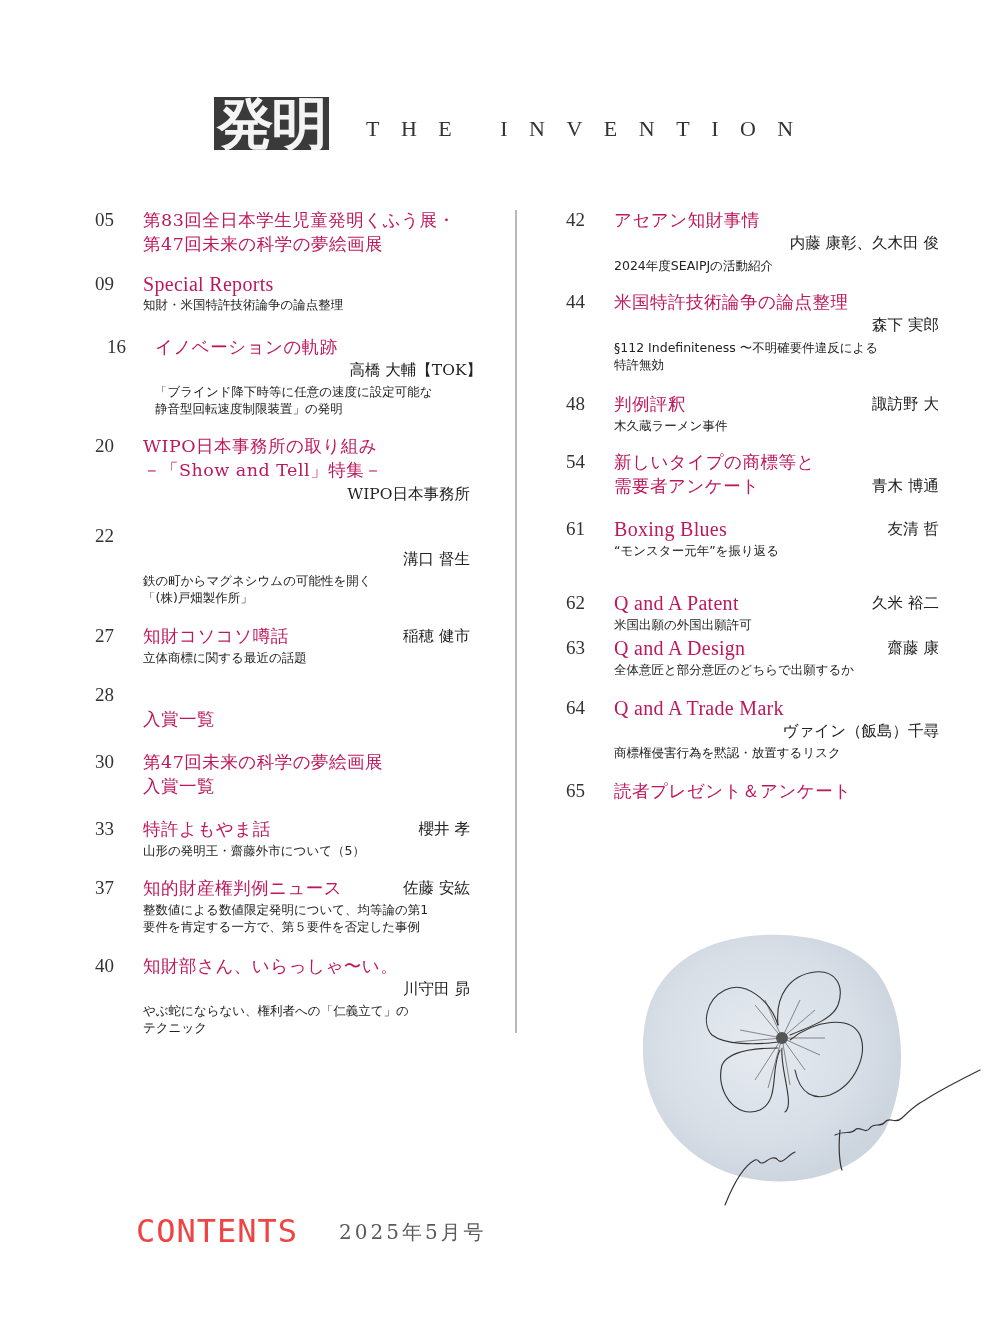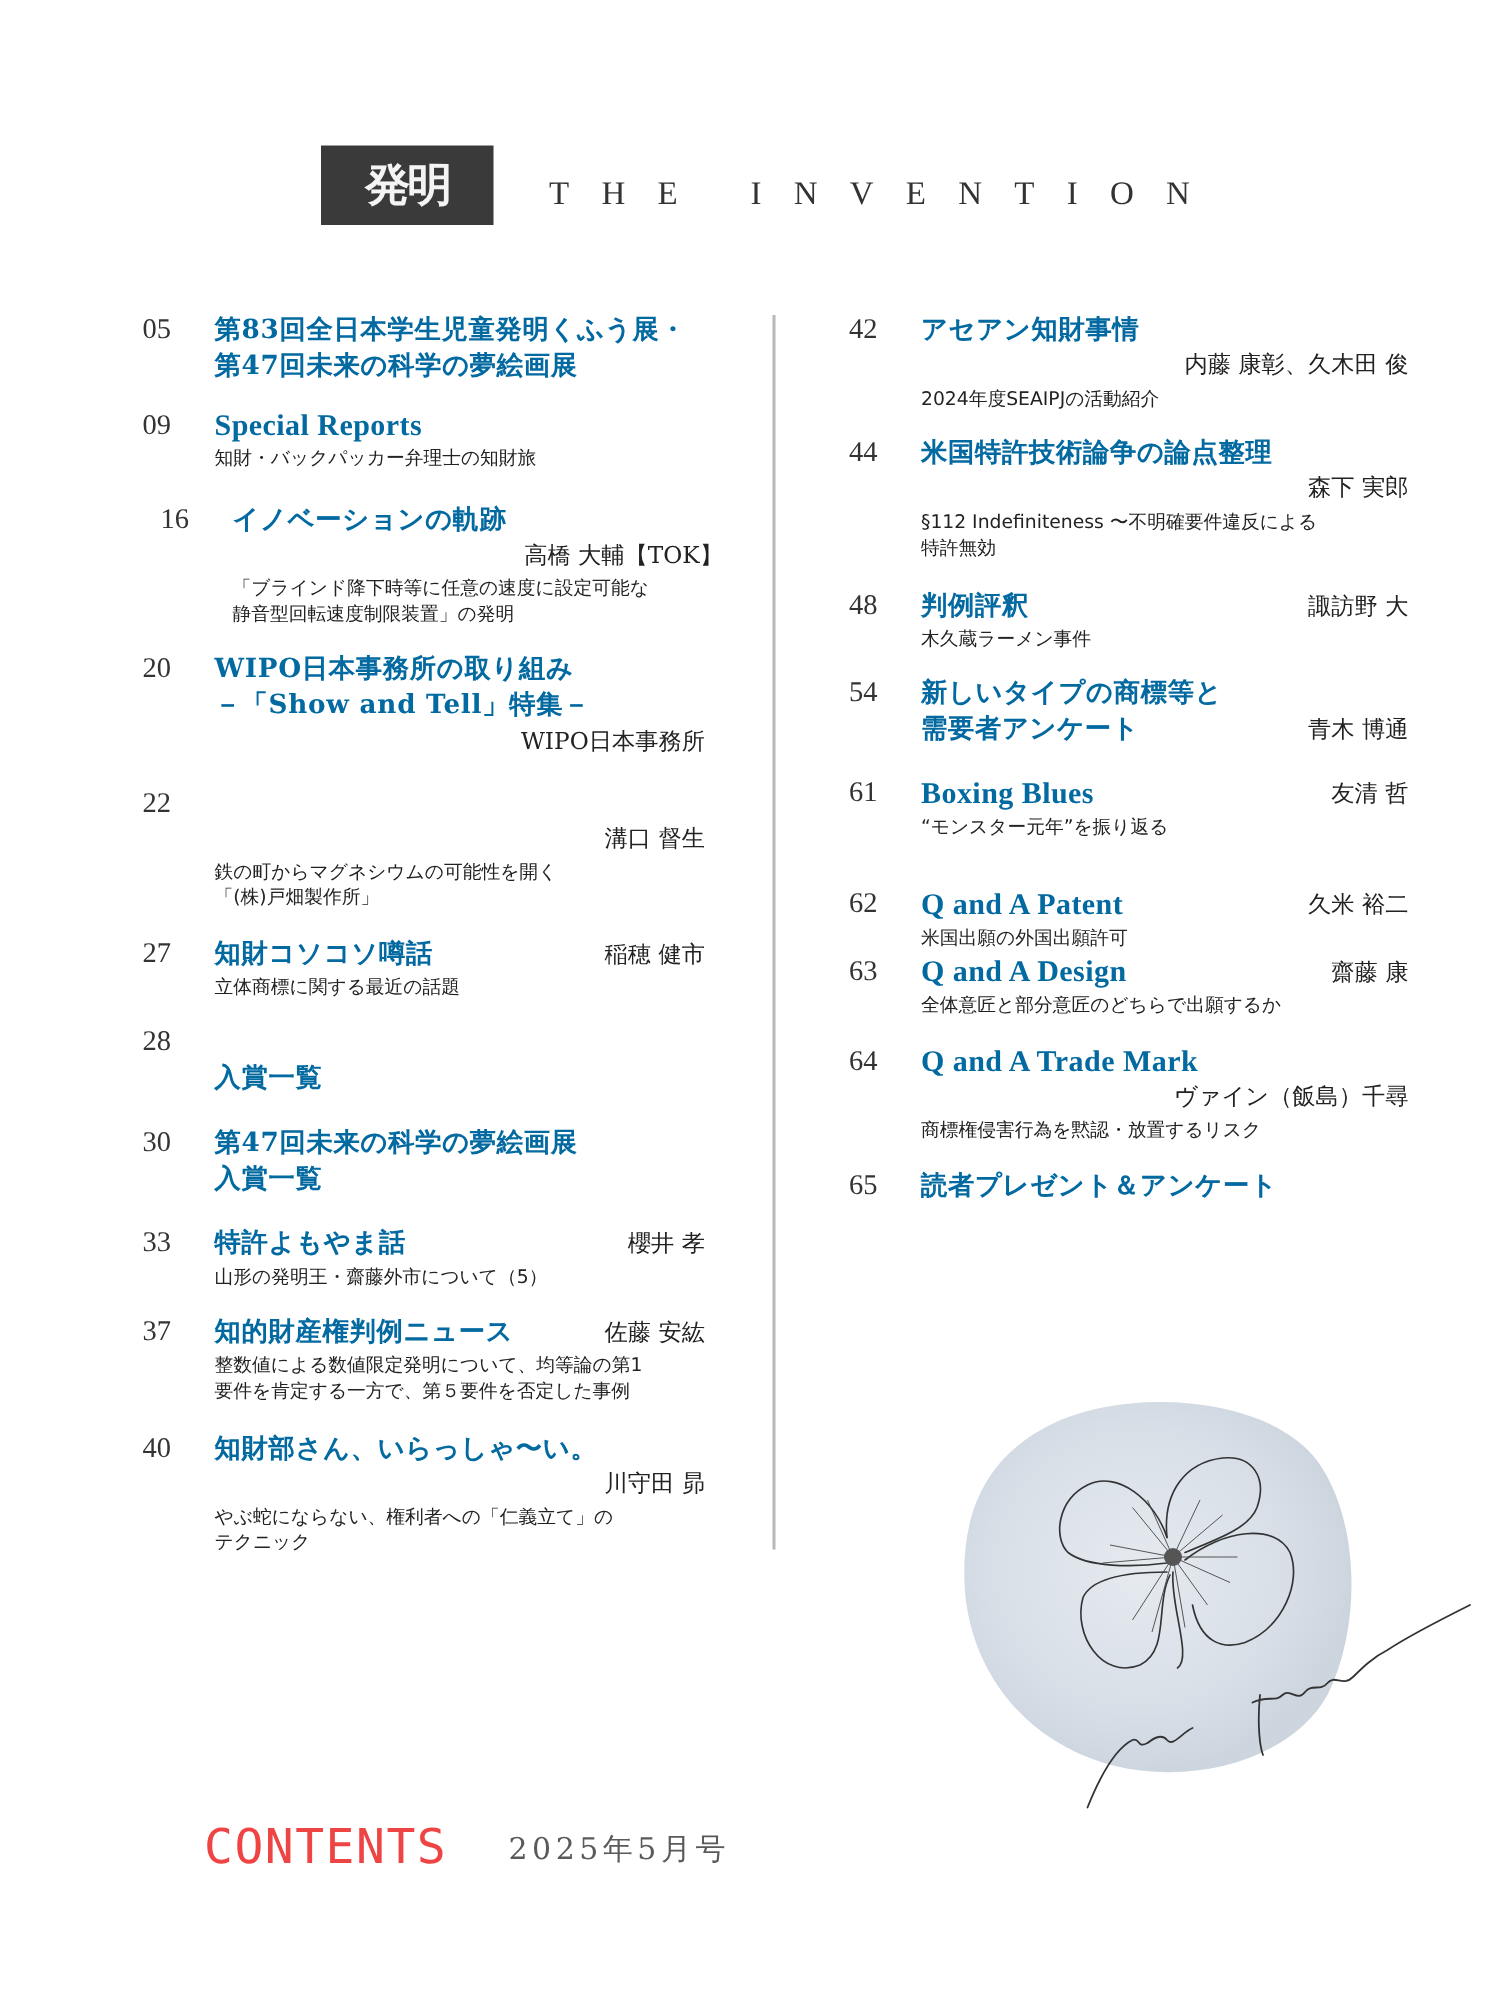--- a/index.html
+++ b/index.html
@@ -1,30 +1,30 @@
 <!DOCTYPE html>
 <html><head>
 <meta charset="utf-8">
 <style>
   html, body { margin: 0; padding: 0; background: #ffffff; }
   body { width: 1000px; height: 1333px; position: relative; overflow: hidden; font-family: "DejaVu Serif", serif; color: #222; }
   .abs { position: absolute; }
 
   
   .logo-box { left: 214px; top: 97px; width: 115px; height: 53px; background: #3a3a3a; display: flex; align-items: center; justify-content: center; }
-  .logo-text { color: #f4f4f4; font-family: Liberation Serif, serif; font-weight: bold; font-size: 30px; letter-spacing: -2px; line-height: 1; }
+  .logo-text { color: #f4f4f4; font-family: Liberation Sans, sans-serif; font-weight: bold; font-size: 56px; letter-spacing: -2px; line-height: 1; }
   .brand-en { left: 366px; top: 118px; font-family: "Liberation Serif", serif; font-size: 22px; letter-spacing: 21.5px; color: #333; line-height: 1; }
 
   
   .col { position: absolute; top: 0; }
   .divider { left: 515px; top: 210px; width: 2px; height: 823px; background: #b8b8b8; }
 
   .entry { position: absolute; }
   .num { position: absolute; left: 0; top: 0; font-family: "Liberation Serif", serif; font-size: 19px; color: #333; line-height: 24px; }
-  .title { position: absolute; left: 48px; font-family: "DejaVu Serif", serif; font-size: 17.5px; color: #0369a1; line-height: 24px; white-space: nowrap; letter-spacing: 0.5px; font-weight: bold; }
+  .title { position: absolute; left: 48px; font-family: "DejaVu Serif", serif; font-size: 17.5px; color: #be185d; line-height: 24px; white-space: nowrap; letter-spacing: 0.5px; }
   .title.en { font-family: "Liberation Serif", serif; font-size: 20px; letter-spacing: 0.3px; }
   .author { position: absolute; right: 0; font-family: "DejaVu Serif", serif; font-size: 15.5px; color: #222; line-height: 22px; white-space: nowrap; }
   .sub { position: absolute; left: 48px; font-family: "DejaVu Sans", sans-serif; font-size: 12.5px; color: #222; line-height: 17px; white-space: nowrap; }
 
   
   .contents { left: 136px; top: 1215px; font-family: "DejaVu Sans Mono", monospace; font-size: 32px; color: #ef4444; letter-spacing: 1px; line-height: 1; }
   .issue { left: 339px; top: 1222px; font-family: "DejaVu Serif", serif; font-size: 20px; color: #5a5a5a; letter-spacing: 3px; line-height: 1; }
 
   
   .illus { left: 640px; top: 930px; width: 360px; height: 290px; }
@@ -43,21 +43,21 @@
 
   <div class="entry" style="top:208px;left:0;width:375px;height:52px;">
     <span class="num">05</span>
     <span class="title" style="top:0">第83回全日本学生児童発明くふう展・</span>
     <span class="title" style="top:24px">第47回未来の科学の夢絵画展</span>
   </div>
 
   <div class="entry" style="top:272px;left:0;width:375px;height:45px;">
     <span class="num">09</span>
     <span class="title en" style="top:0">Special Reports</span>
-    <span class="sub" style="top:24px">知財・バックパッカー弁理士の知財旅</span>
+    <span class="sub" style="top:24px">知財・米国特許技術論争の論点整理</span>
   </div>
 
   <div class="entry" style="top:335px;left:0;width:375px;height:85px;margin-left:12px;">
     <span class="num">16</span>
     <span class="title" style="top:0">イノベーションの軌跡</span>
     <span class="author" style="top:24px">高橋 大輔【TOK】</span>
     <span class="sub" style="top:48px">「ブラインド降下時等に任意の速度に設定可能な</span>
     <span class="sub" style="top:65px">静音型回転速度制限装置」の発明</span>
   </div>
 

